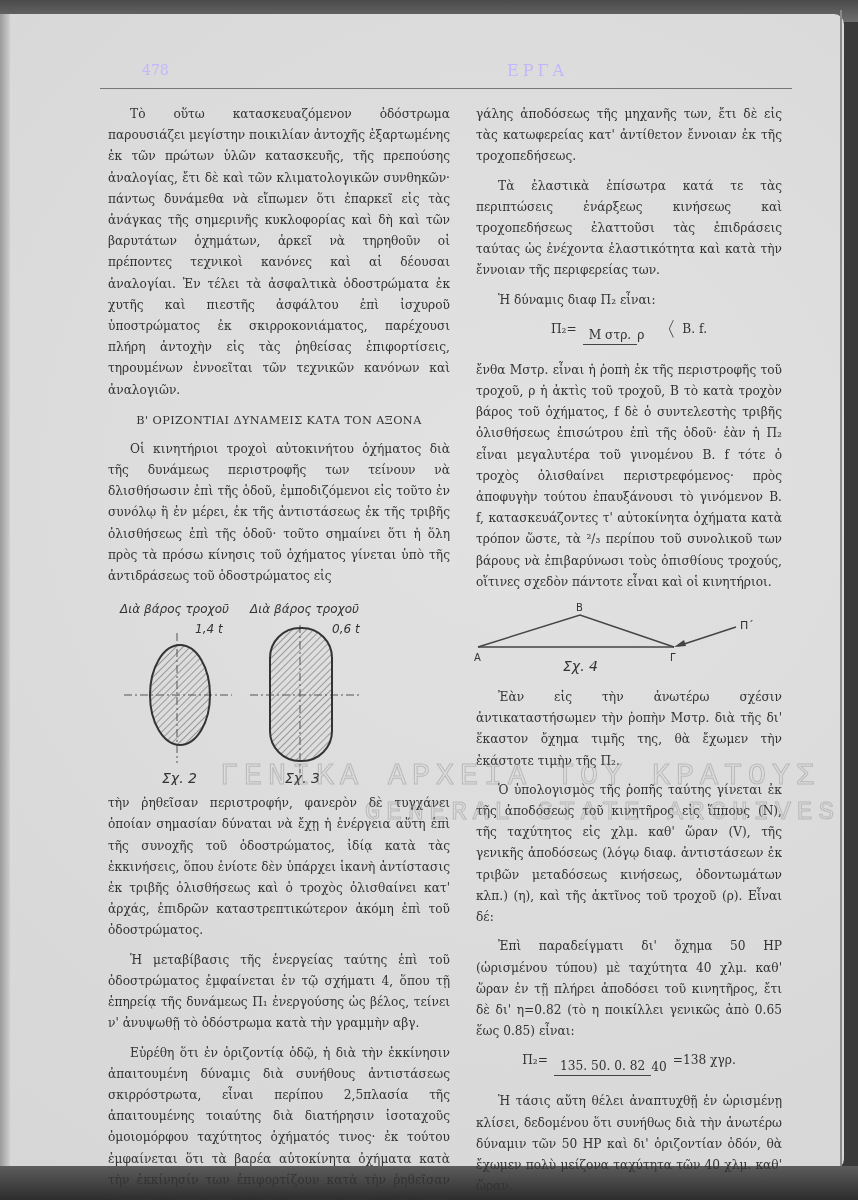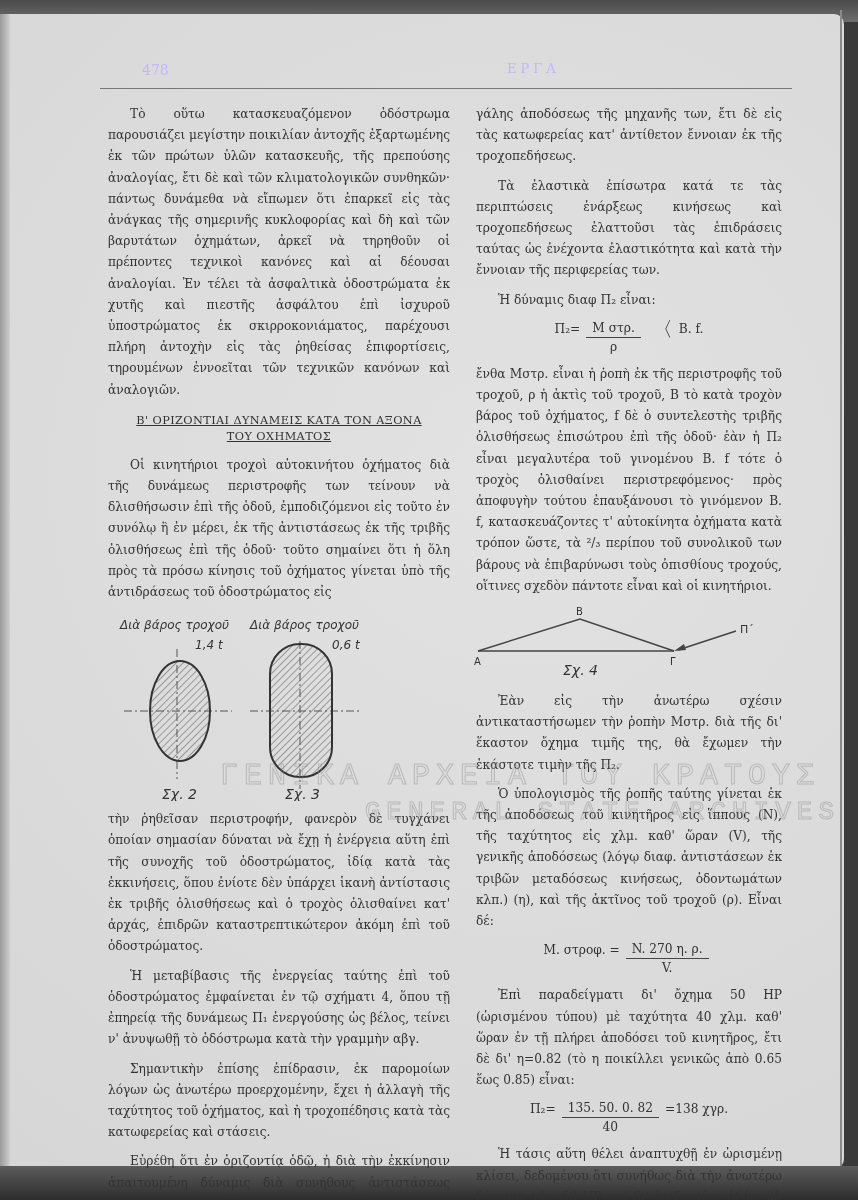--- a/index.html
+++ b/index.html
@@ -27,35 +27,34 @@
   }
   .left-edge {
     position: absolute; left: 0; top: 14px; width: 10px; height: 1160px;
     background: linear-gradient(90deg, #9a9a9a, #cfcfcf);
   }
   .header {
     position: absolute; left: 100px; top: 62px; width: 690px; height: 22px;
     font-size: 14px; color: #c4b5fd; margin-left: 42px;
   }
   .header .pnum { position: absolute; left: 0; top: 0; }
-  .header .run { position: absolute; left: 365px; top: -1px; letter-spacing: 4px; font-size: 13px; }
+  .header .run { position: absolute; left: 365px; top: -1px; letter-spacing: 4px; font-size: 16px; }
   .header-rule { position: absolute; left: 100px; top: 88px; width: 692px; height: 1px; background: #777; }
 
   .col { position: absolute; color: #333; font-size: 12.2px; line-height: 21.2px; text-align: justify; }
   .col.left { left: 100px; top: 96px; width: 358px; }
   .col.right { left: 468px; top: 96px; width: 322px; }
   .col p { margin: 8px; text-indent: 22px; }
   .col p.noindent { text-indent: 0; }
   .section-heading {
     text-align: center; font-size: 11.3px; letter-spacing: 0.4px; margin: 12px 0 10px 0; line-height: 16px;
     text-indent: 0 !important;
-    text-decoration: underline;
   }
   .formula { display: flex; justify-content: center; margin: 2px 0; text-indent: 0; }
-  .frac { display: inline-flex; flex-direction: column; align-items: center; margin: 0 6px; }
+  .frac { display: inline-flex; align-items: center; margin: 7px 6px; }
   .frac .num { border-bottom: 1px solid #444; padding: 0 6px; line-height: 18px; }
   .frac .den { line-height: 18px; }
   .figure-wheels { position: relative; height: 190px; margin: 8px 0 8px 0; }
   .figure-tri { position: relative; height: 78px; margin: 6px 0 4px 0; }
   svg text { font-family: "DejaVu Sans", sans-serif; }
   .watermark {
     position: absolute; left: 200px; top: 758px; width: 640px; text-align: center;
     font-family: Liberation Mono, monospace; font-size: 30px; letter-spacing: 6px;
     color: transparent; -webkit-text-stroke: 1px rgba(140,140,140,0.45);
     line-height: 36px; pointer-events: none;
@@ -74,21 +73,20 @@
 <div class="header">
   <span class="pnum">478</span>
   <span class="run">ΕΡΓΑ</span>
 </div>
 <div class="header-rule"></div>
 
 <div class="col left">
   <p>Τὸ οὕτω κατασκευαζόμενον ὁδόστρωμα παρουσιάζει μεγίστην ποικιλίαν ἀντοχῆς ἐξαρτωμένης ἐκ τῶν πρώτων ὑλῶν κατασκευῆς, τῆς πρεπούσης ἀναλογίας, ἔτι δὲ καὶ τῶν κλιματολογικῶν συνθηκῶν· πάντως δυνάμεθα νὰ εἴπωμεν ὅτι ἐπαρκεῖ εἰς τὰς ἀνάγκας τῆς σημερινῆς κυκλοφορίας καὶ δὴ καὶ τῶν βαρυτάτων ὀχημάτων, ἀρκεῖ νὰ τηρηθοῦν οἱ πρέποντες τεχνικοὶ κανόνες καὶ αἱ δέουσαι ἀναλογίαι. Ἐν τέλει τὰ ἀσφαλτικὰ ὁδοστρώματα ἐκ χυτῆς καὶ πιεστῆς ἀσφάλτου ἐπὶ ἰσχυροῦ ὑποστρώματος ἐκ σκιρροκονιάματος, παρέχουσι πλήρη ἀντοχὴν εἰς τὰς ῥηθείσας ἐπιφορτίσεις, τηρουμένων ἐννοεῖται τῶν τεχνικῶν κανόνων καὶ ἀναλογιῶν.</p>
   <div class="section-heading">
     <div>Β' ΟΡΙΖΟΝΤΙΑΙ ΔΥΝΑΜΕΙΣ ΚΑΤΑ ΤΟΝ ΑΞΟΝΑ</div>
-    <div>ΤΟΥ ΟΧΗΜΑΤΟΣ</div>
   </div>
   <p>Οἱ κινητήριοι τροχοὶ αὐτοκινήτου ὀχήματος διὰ τῆς δυνάμεως περιστροφῆς των τείνουν νὰ δλισθήσωσιν ἐπὶ τῆς ὁδοῦ, ἐμποδιζόμενοι εἰς τοῦτο ἐν συνόλῳ ἢ ἐν μέρει, ἐκ τῆς ἀντιστάσεως ἐκ τῆς τριβῆς ὀλισθήσεως ἐπὶ τῆς ὁδοῦ· τοῦτο σημαίνει ὅτι ἡ ὅλη πρὸς τὰ πρόσω κίνησις τοῦ ὀχήματος γίνεται ὑπὸ τῆς ἀντιδράσεως τοῦ ὁδοστρώματος εἰς</p>
 
   <div class="figure-wheels">
     <svg width="358" height="190" viewBox="0 0 358 190">
       <defs>
         <pattern id="hatch" patternUnits="userSpaceOnUse" width="5" height="5" patternTransform="rotate(45)">
           <line x1="0" y1="0" x2="0" y2="5" stroke="#555" stroke-width="1"></line>
         </pattern>
       </defs>
@@ -104,21 +102,20 @@
       <text x="232" y="38" font-size="12" font-style="italic" fill="#333">0,6 t</text>
       <line x1="150" y1="100" x2="262" y2="100" stroke="#555" stroke-dasharray="8,3,2,3"></line>
       <line x1="200" y1="30" x2="200" y2="178" stroke="#555" stroke-dasharray="8,3,2,3"></line>
       <rect x="170" y="33" width="62" height="133" rx="30" ry="30" fill="url(#hatch)" stroke="#333" stroke-width="2"></rect>
       <text x="185" y="188" font-size="14" font-style="italic" fill="#333">Σχ. 3</text>
     </svg>
   </div>
 
   <p class="noindent">τὴν ῥηθεῖσαν περιστροφήν, φανερὸν δὲ τυγχάνει ὁποίαν σημασίαν δύναται νὰ ἔχῃ ἡ ἐνέργεια αὕτη ἐπὶ τῆς συνοχῆς τοῦ ὁδοστρώματος, ἰδίᾳ κατὰ τὰς ἐκκινήσεις, ὅπου ἐνίοτε δὲν ὑπάρχει ἱκανὴ ἀντίστασις ἐκ τριβῆς ὀλισθήσεως καὶ ὁ τροχὸς ὀλισθαίνει κατ' ἀρχάς, ἐπιδρῶν καταστρεπτικώτερον ἀκόμη ἐπὶ τοῦ ὁδοστρώματος.</p>
   <p>Ἡ μεταβίβασις τῆς ἐνεργείας ταύτης ἐπὶ τοῦ ὁδοστρώματος ἐμφαίνεται ἐν τῷ σχήματι 4, ὅπου τῇ ἐπηρείᾳ τῆς δυνάμεως Π₁ ἐνεργούσης ὡς βέλος, τείνει ν' ἀνυψωθῇ τὸ ὁδόστρωμα κατὰ τὴν γραμμὴν αβγ.</p>
-  <p>Σημαντικὴν ἐπίσης ἐπίδρασιν, ἐκ παρομοίων λόγων ὡς ἀνωτέρω προερχομένην, ἔχει ἡ ἀλλαγὴ τῆς ταχύτητος τοῦ ὀχήματος, καὶ ἡ τροχοπέδησις κατὰ τὰς κατωφερείας καὶ στάσεις.</p>
   <p>Εὑρέθη ὅτι ἐν ὁριζοντίᾳ ὁδῷ, ἡ διὰ τὴν ἐκκίνησιν ἀπαιτουμένη δύναμις διὰ συνήθους ἀντιστάσεως σκιρρόστρωτα, εἶναι περίπου 2,5πλασία τῆς ἀπαιτουμένης τοιαύτης διὰ διατήρησιν ἰσοταχοῦς ὁμοιομόρφου ταχύτητος ὀχήματός τινος· ἐκ τούτου ἐμφαίνεται ὅτι τὰ βαρέα αὐτοκίνητα ὀχήματα κατὰ τὴν ἐκκίνησίν των ἐπιφορτίζουν κατὰ τὴν ῥηθεῖσαν ἔννοιαν σημαντικῶς τὰ ὁδοστρώματα. Τὸ αὐτὸ συμβαίνει εἰς τὰς ἀνωφερείας ὅπου ἐν διαρκείᾳ ἔχομεν μεγίστας ἐπιφορτίσεις κατὰ τὴν αὐτὴν ἔννοιαν, δεδομένου ὅτι τὰ αὐτοκίνητα ὀχήματα εἰς ταύτας κινοῦνται διὰ τῆς πλήρους ἢ ἐν γένει διὰ με-</p>
 </div>
 
 <div class="col right">
   <p class="noindent">γάλης ἀποδόσεως τῆς μηχανῆς των, ἔτι δὲ εἰς τὰς κατωφερείας κατ' ἀντίθετον ἔννοιαν ἐκ τῆς τροχοπεδήσεως.</p>
   <p>Τὰ ἐλαστικὰ ἐπίσωτρα κατά τε τὰς περιπτώσεις ἐνάρξεως κινήσεως καὶ τροχοπεδήσεως ἐλαττοῦσι τὰς ἐπιδράσεις ταύτας ὡς ἐνέχοντα ἐλαστικότητα καὶ κατὰ τὴν ἔννοιαν τῆς περιφερείας των.</p>
   <p>Ἡ δύναμις διαφ Π₂ εἶναι:</p>
   <div class="formula">
     <span>Π₂=</span>
     <span class="frac">
@@ -139,27 +136,20 @@
       <text x="108" y="10" font-size="10" fill="#333">B</text>
       <text x="6" y="60" font-size="10" fill="#333">A</text>
       <text x="202" y="60" font-size="10" fill="#333">Γ</text>
       <text x="272" y="28" font-size="11" fill="#333">Π΄</text>
       <text x="95" y="70" font-size="14" font-style="italic" fill="#333">Σχ. 4</text>
     </svg>
   </div>
 
   <p>Ἐὰν εἰς τὴν ἀνωτέρω σχέσιν ἀντικαταστήσωμεν τὴν ῥοπὴν Μστρ. διὰ τῆς δι' ἕκαστον ὄχημα τιμῆς της, θὰ ἔχωμεν τὴν ἑκάστοτε τιμὴν τῆς Π₂.</p>
   <p>Ὁ ὑπολογισμὸς τῆς ῥοπῆς ταύτης γίνεται ἐκ τῆς ἀποδόσεως τοῦ κινητῆρος εἰς ἵππους (N), τῆς ταχύτητος εἰς χλμ. καθ' ὥραν (V), τῆς γενικῆς ἀποδόσεως (λόγῳ διαφ. ἀντιστάσεων ἐκ τριβῶν μεταδόσεως κινήσεως, ὀδοντωμάτων κλπ.) (η), καὶ τῆς ἀκτῖνος τοῦ τροχοῦ (ρ). Εἶναι δέ:</p>
-  <div class="formula">
-    <span>M. στροφ. =</span>
-    <span class="frac">
-      <span class="num">N. 270 η. ρ.</span>
-      <span class="den">V.</span>
-    </span>
-  </div>
   <p>Ἐπὶ παραδείγματι δι' ὄχημα 50 HP (ὡρισμένου τύπου) μὲ ταχύτητα 40 χλμ. καθ' ὥραν ἐν τῇ πλήρει ἀποδόσει τοῦ κινητῆρος, ἔτι δὲ δι' η=0.82 (τὸ η ποικίλλει γενικῶς ἀπὸ 0.65 ἕως 0.85) εἶναι:</p>
   <div class="formula">
     <span>Π₂=</span>
     <span class="frac">
       <span class="num">135. 50. 0. 82</span>
       <span class="den">40</span>
     </span>
     <span>=138 χγρ.</span>
   </div>
   <p>Ἡ τάσις αὕτη θέλει ἀναπτυχθῇ ἐν ὡρισμένῃ κλίσει, δεδομένου ὅτι συνήθως διὰ τὴν ἀνωτέρω δύναμιν τῶν 50 HP καὶ δι' ὁριζοντίαν ὁδόν, θὰ ἔχωμεν πολὺ μείζονα ταχύτητα τῶν 40 χλμ. καθ' ὥραν.</p>

